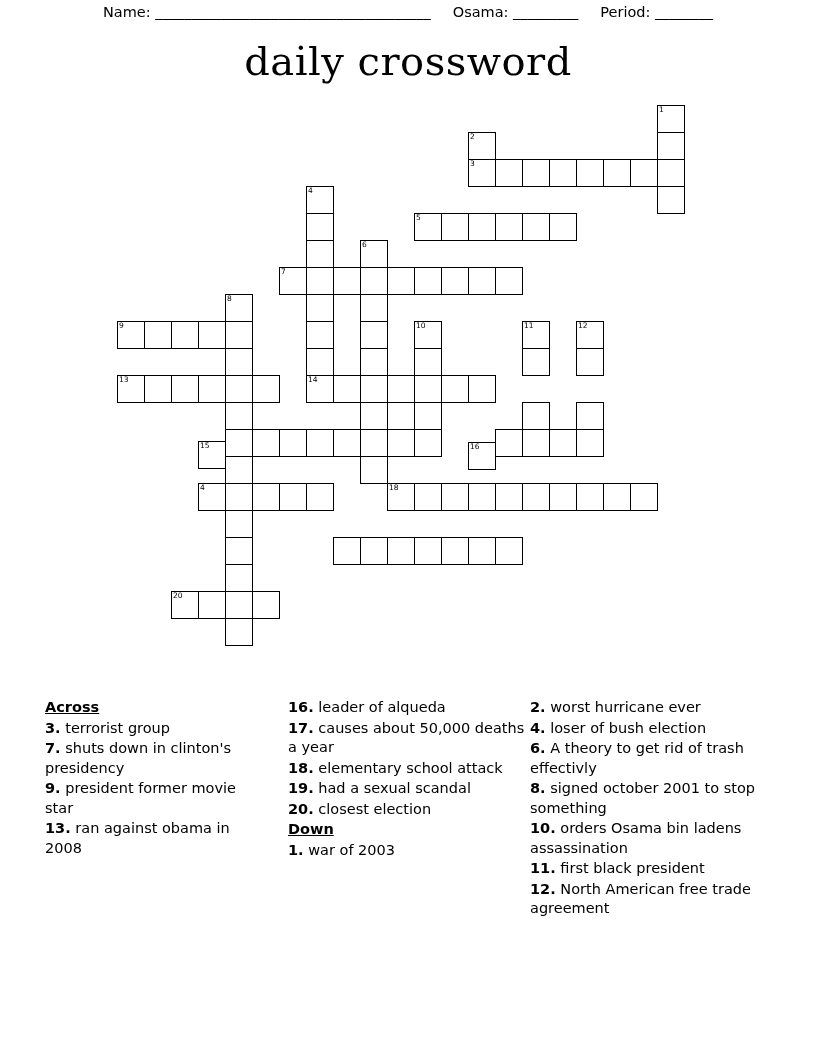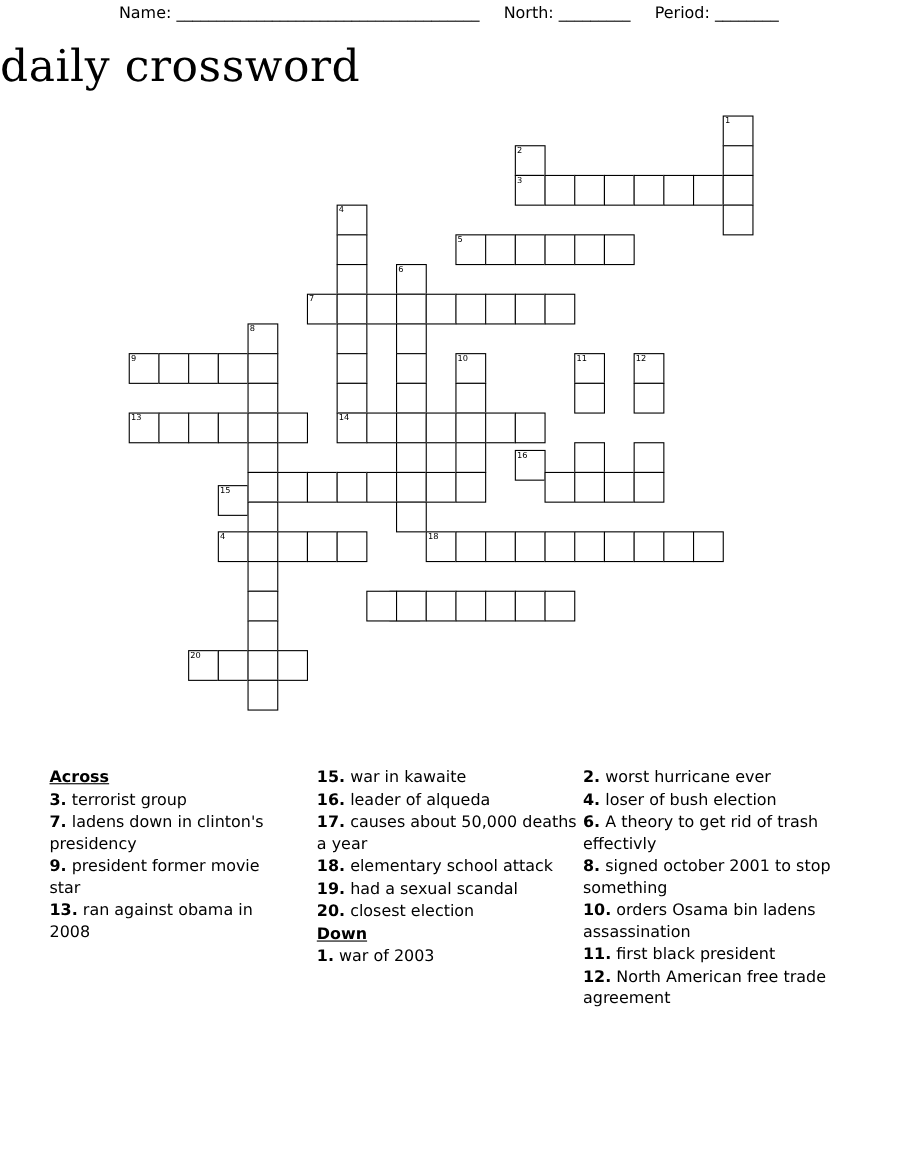--- a/index.html
+++ b/index.html
@@ -36,21 +36,21 @@
     white-space: pre;
     letter-spacing: 0px;
   }
   .hf-gap { display: inline-block; width: 22px; }
   
   .title {
     position: absolute;
     top: 38px;
     left: 0;
     width: 816px;
-    text-align: left;
+    text-align: center;
     font-size: 40px;
     font-family: "DejaVu Serif", serif;
     font-weight: normal;
     letter-spacing: 0.5px;
   }
   
   #grid {
     position: absolute;
     left: 0px;
     top: 105px;
@@ -100,21 +100,21 @@
   .clue b { font-weight: bold; }
 </style>
 </head>
 <body>
 
 <div class="page">
 
   <div class="header-line">
     <span class="header-field">Name: ______________________________________</span>
     <span class="hf-gap"></span>
-    <span class="header-field">North: _________</span>
+    <span class="header-field">Osama: _________</span>
     <span class="hf-gap"></span>
     <span class="header-field">Period: ________</span>
   </div>
 
   <div class="title">daily crossword</div>
 
   <div id="grid">
       <div class="cell" style="left: 657px; top: 0px;">
         <span class="num">1</span>
       </div>
@@ -215,21 +215,21 @@
         <span class="num">15</span>
       </div>
       <div class="cell" style="left: 225px; top: 324px;"></div>
       <div class="cell" style="left: 252px; top: 324px;"></div>
       <div class="cell" style="left: 279px; top: 324px;"></div>
       <div class="cell" style="left: 306px; top: 324px;"></div>
       <div class="cell" style="left: 333px; top: 324px;"></div>
       <div class="cell" style="left: 360px; top: 324px;"></div>
       <div class="cell" style="left: 387px; top: 324px;"></div>
       <div class="cell" style="left: 414px; top: 324px;"></div>
-      <div class="cell" style="left: 468px; top: 304px;">
+      <div class="cell" style="left: 468px; top: 337px;">
         <span class="num">16</span>
       </div>
       <div class="cell" style="left: 495px; top: 324px;"></div>
       <div class="cell" style="left: 522px; top: 324px;"></div>
       <div class="cell" style="left: 549px; top: 324px;"></div>
       <div class="cell" style="left: 576px; top: 324px;"></div>
       <div class="cell" style="left: 225px; top: 351px;"></div>
       <div class="cell" style="left: 360px; top: 351px;"></div>
       <div class="cell" style="left: 198px; top: 378px;">
         <span class="num">4</span>
@@ -269,26 +269,25 @@
       <div class="cell" style="left: 198px; top: 486px;"></div>
       <div class="cell" style="left: 225px; top: 486px;"></div>
       <div class="cell" style="left: 252px; top: 486px;"></div>
       <div class="cell" style="left: 225px; top: 513px;"></div>
     </div>
 
   <div id="clues">
     <div class="col col-1">
         <span class="sec-head">Across</span>
         <span class="clue"><b>3.</b><span> terrorist group</span></span>
-        <span class="clue"><b>7.</b><span> ladens down in clinton's presidency</span></span>
+        <span class="clue"><b>7.</b><span> shuts down in clinton's presidency</span></span>
         <span class="clue"><b>9.</b><span> president former movie star</span></span>
         <span class="clue"><b>13.</b><span> ran against obama in 2008</span></span>
       </div>
     <div class="col col-2">
-        <span class="clue"><b>15.</b><span> war in kawaite</span></span>
         <span class="clue"><b>16.</b><span> leader of alqueda</span></span>
         <span class="clue"><b>17.</b><span> causes about 50,000 deaths a year</span></span>
         <span class="clue"><b>18.</b><span> elementary school attack</span></span>
         <span class="clue"><b>19.</b><span> had a sexual scandal</span></span>
         <span class="clue"><b>20.</b><span> closest election</span></span>
         <span class="sec-head">Down</span>
         <span class="clue"><b>1.</b><span> war of 2003</span></span>
       </div>
     <div class="col col-3">
         <span class="clue"><b>2.</b><span> worst hurricane ever</span></span>

